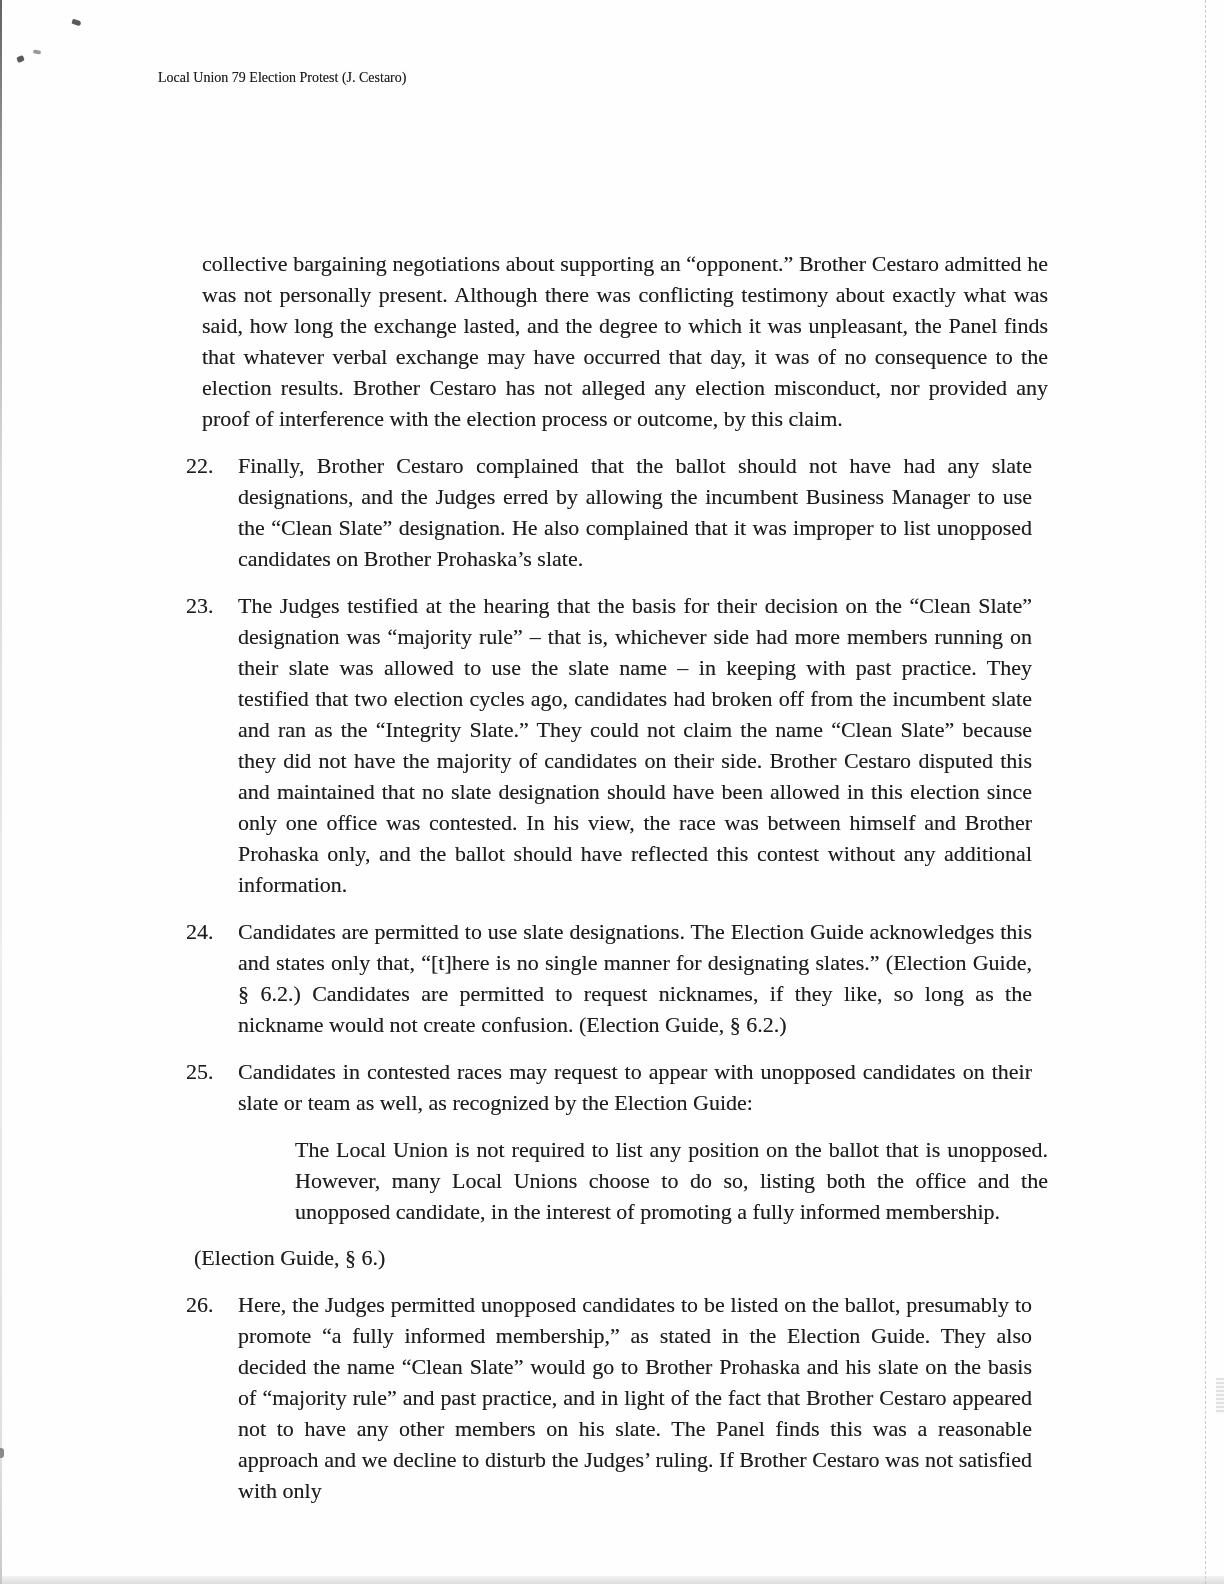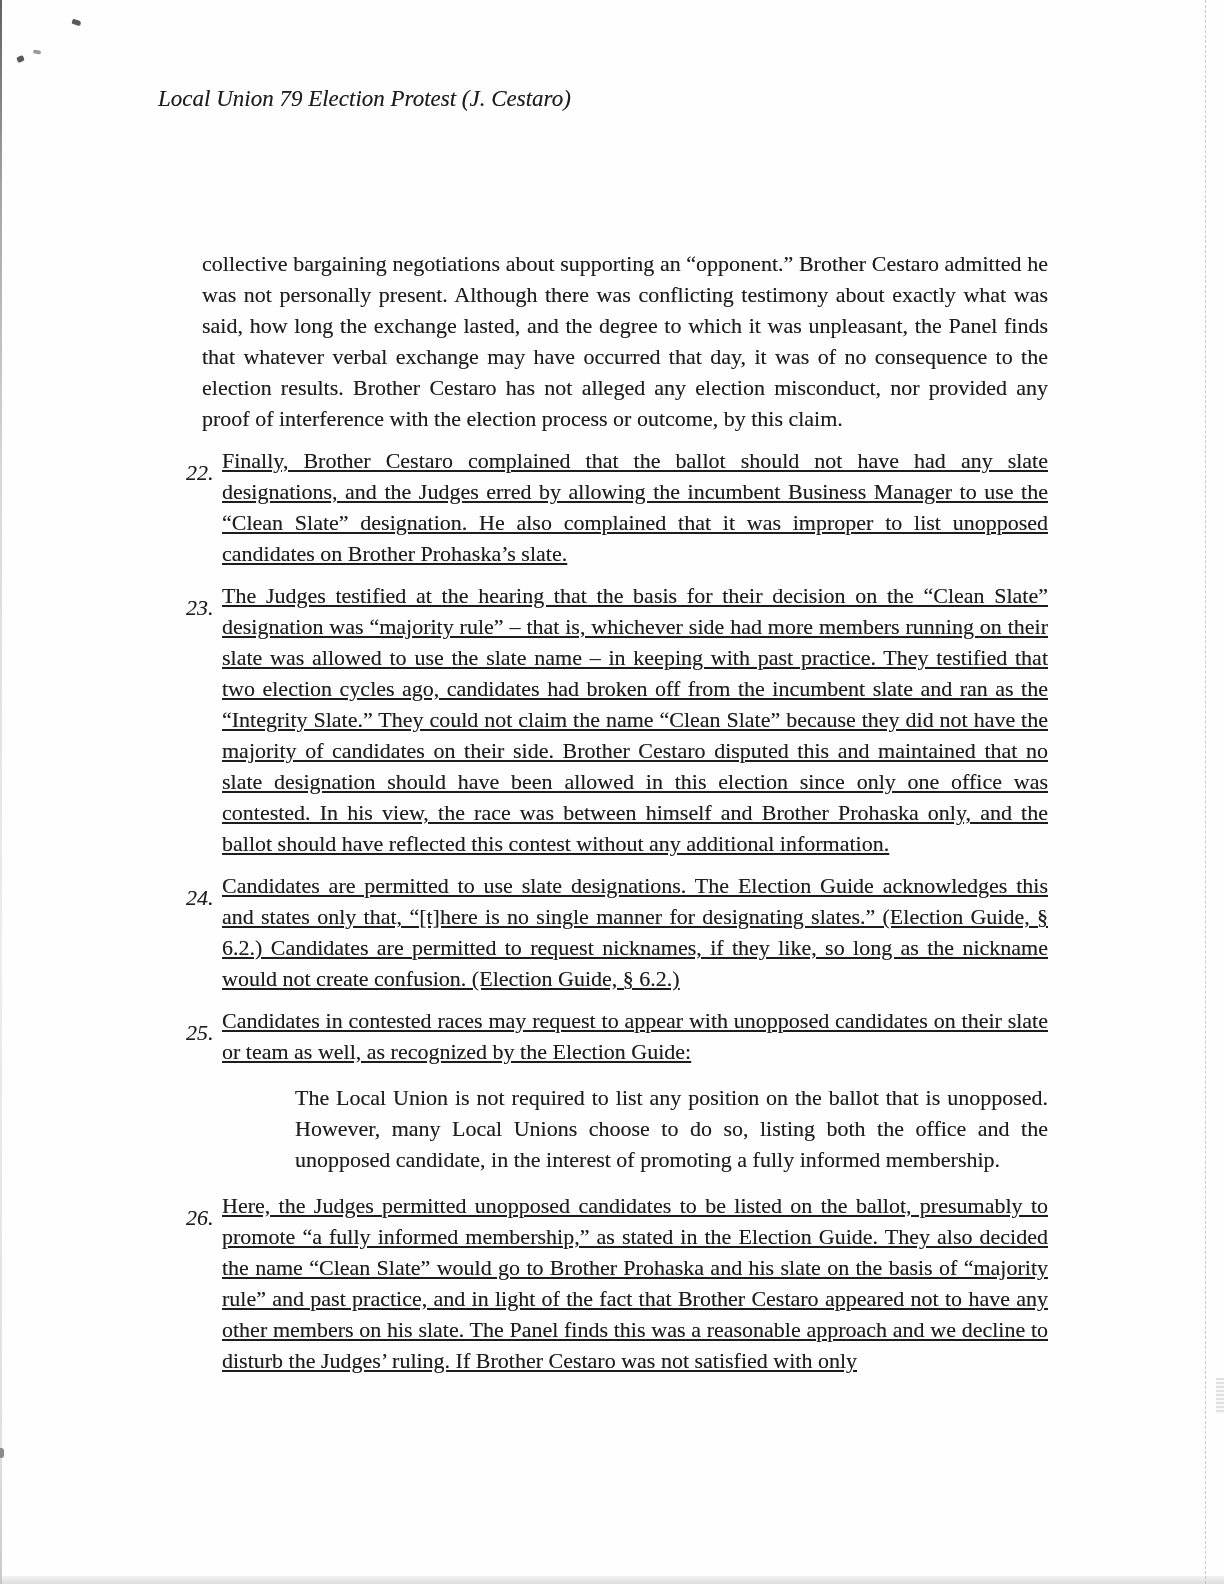--- a/index.html
+++ b/index.html
@@ -52,46 +52,45 @@
   }
   .speck { position: absolute; background: #5a5a5a; }
   .speck-1 { left: 72px; top: 20px; width: 9px; height: 5px; transform: rotate(18deg); border-radius: 1px 3px 2px 1px; }
   .speck-2 { left: 17px; top: 56px; width: 7px; height: 6px; transform: rotate(-25deg); border-radius: 2px; }
   .speck-3 { left: 33px; top: 50px; width: 8px; height: 4px; background: #9a9a9a; transform: rotate(10deg); border-radius: 2px; }
   .speck-4 { left: 0px; top: 1448px; width: 4px; height: 10px; background: #8a8a8a; border-radius: 0 3px 3px 0; }
 
   
   .doc-header {
     position: absolute;
-    left: 158px; top: 86px;
-    font-size: 23px;
+    left: 158px; top: 65px;
+    font-size: 14px;
     line-height: 26px;
     white-space: nowrap;
     text-shadow: 0 0 0.6px rgba(45,45,45,0.55);
-    font-style: italic;
   }
 
   
   .doc-body {
     position: absolute;
     left: 186px; top: 248px;
     width: 862px;
     font-size: 22px;
     line-height: 31px;
     text-shadow: 0 0 0.6px rgba(45,45,45,0.5);
   }
   .para { margin: 0 0 11px 0; }
   .cont {
     margin-left: 16px;
     text-align: justify;
     text-justify: inter-word;
   }
   .numbered { position: relative; padding-left: 36px; }
-  .numbered .num { position: absolute; left: 0; top: 12px; font-style: italic; }
-  .ptext { margin: 0; text-align: justify; text-justify: inter-word; text-decoration: underline; }
+  .numbered .num { position: absolute; left: 0; top: 0; }
+  .ptext { margin: 16px; text-align: justify; text-justify: inter-word; }
   .quote {
     margin: 15px 0 15px 109px;
     text-align: justify;
     text-justify: inter-word;
   }
   .citation { margin: 0 0 13px 8px; }
 </style>
 </head>
 <body>
 
@@ -129,20 +128,21 @@
       <p class="ptext">Candidates are permitted to use slate designations.  The Election Guide acknowledges this and states only that, “[t]here is no single manner for designating slates.”  (Election Guide, § 6.2.)  Candidates are permitted to request nicknames, if they like, so long as the nickname would not create confusion.  (Election Guide, § 6.2.)</p>
     </div>
 
     <div class="para numbered">
       <span class="num">25.</span>
       <p class="ptext">Candidates in contested races may request to appear with unopposed candidates on their slate or team as well, as recognized by the Election Guide:</p>
     </div>
 
     <blockquote class="quote">The Local Union is not required to list any position on the ballot that is unopposed.  However, many Local Unions choose to do so, listing both the office and the unopposed candidate, in the interest of promoting a fully informed membership.</blockquote>
 
+    <p class="para citation">(Election Guide, § 6.)</p>
 
     <div class="para numbered">
       <span class="num">26.</span>
       <p class="ptext">Here, the Judges permitted unopposed candidates to be listed on the ballot, presumably to promote “a fully informed membership,” as stated in the Election Guide.  They also decided the name “Clean Slate” would go to Brother Prohaska and his slate on the basis of “majority rule” and past practice, and in light of the fact that Brother Cestaro appeared not to have any other members on his slate.  The Panel finds this was a reasonable approach and we decline to disturb the Judges’ ruling.  If Brother Cestaro was not satisfied with only</p>
     </div>
 
   </main>
 </div>
 
 </body></html>

